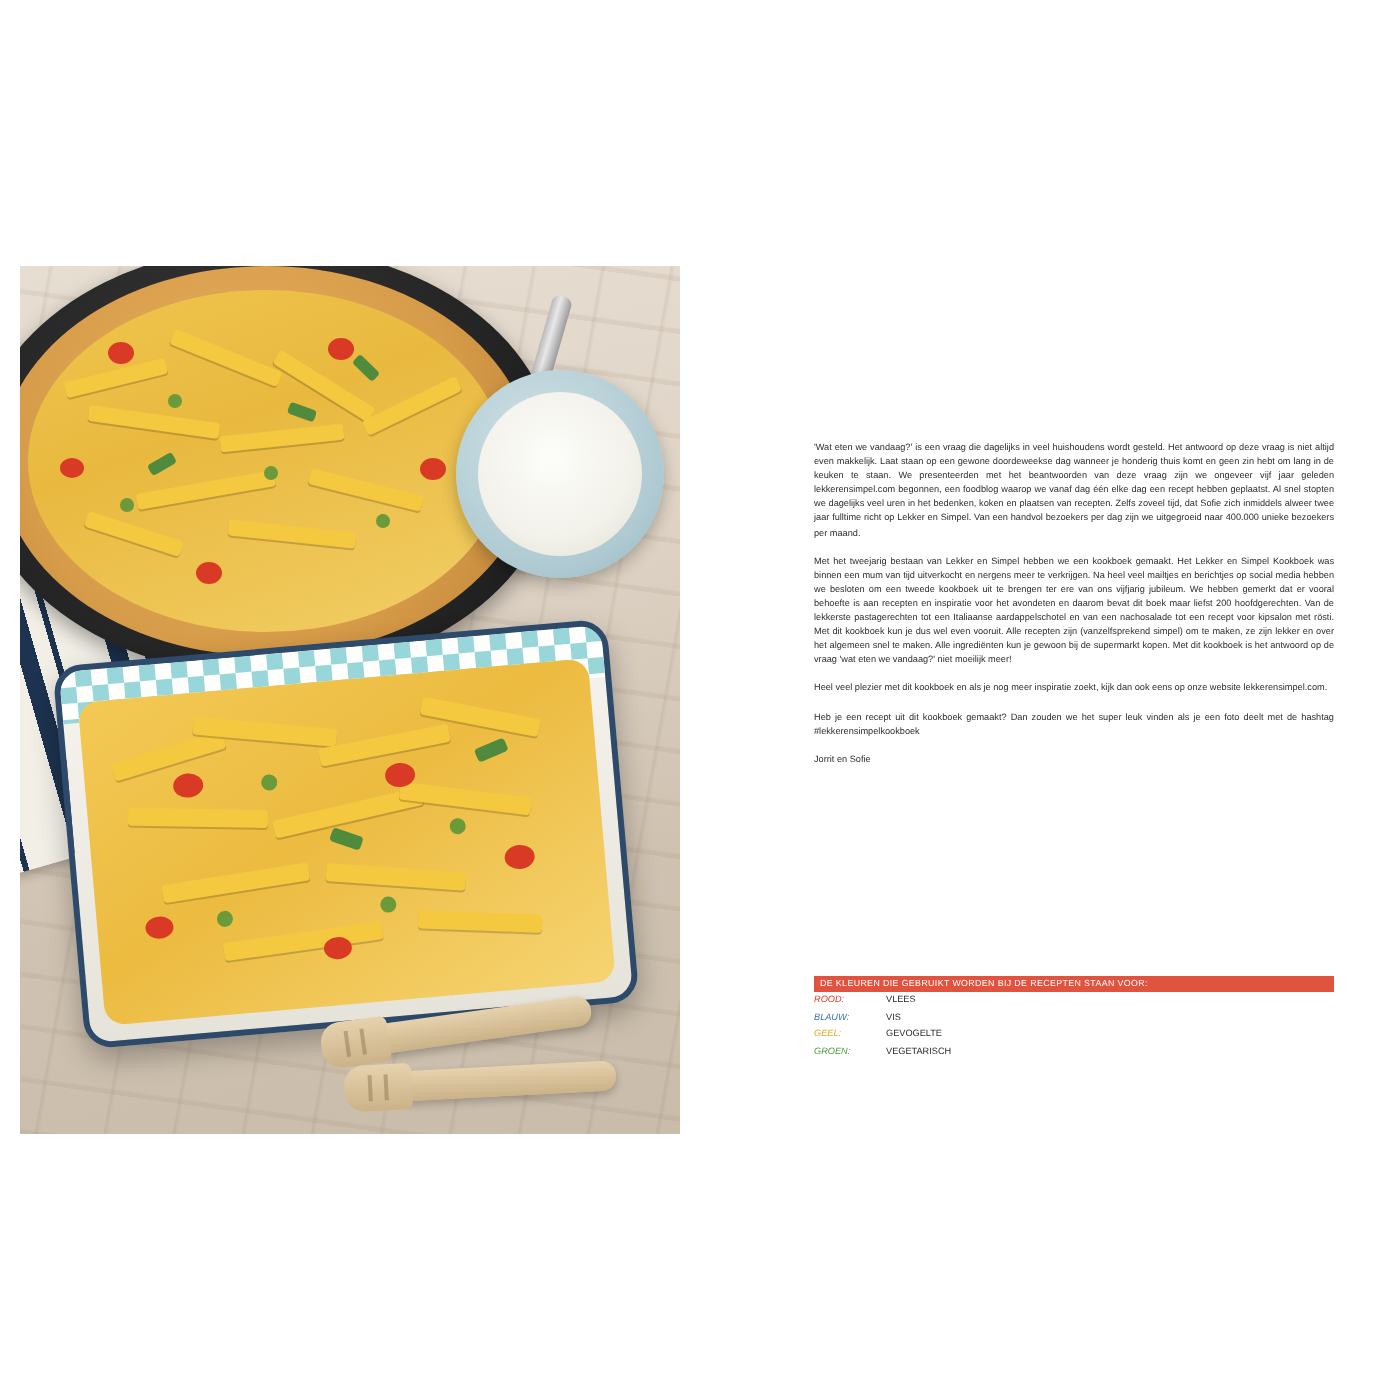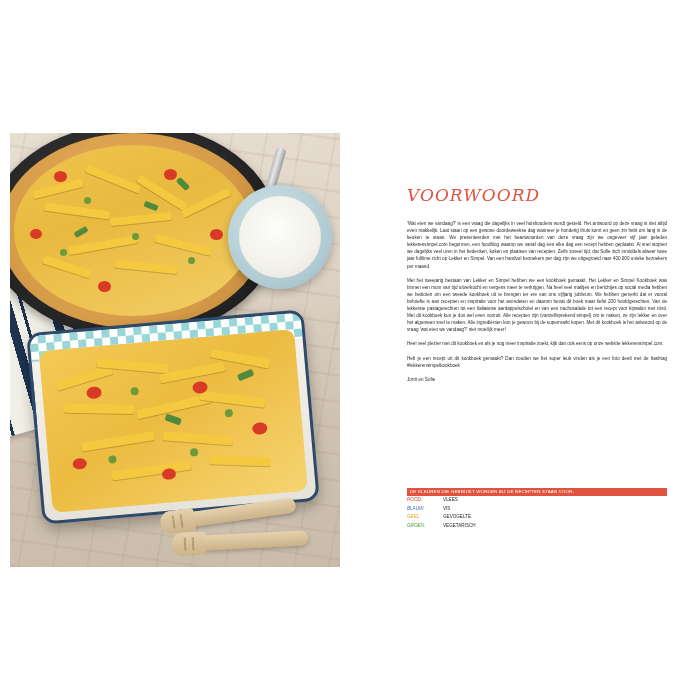--- a/index.html
+++ b/index.html
@@ -340,21 +340,20 @@
     <div class="fork" style="left:176px;top:372px;transform:rotate(-8deg);">
       <div class="fork-head"></div>
     </div>
     <div class="fork" style="left:188px;top:400px;transform:rotate(-3deg);">
       <div class="fork-head"></div>
     </div>
   </div>
 
   <div class="text-page">
 
-    <div class="voorwoord-title">VOORWOORD</div>
 
     <div class="body-copy">
       <p>'Wat eten we vandaag?' is een vraag die dagelijks in veel huishoudens wordt gesteld. Het antwoord op deze vraag is niet altijd even makkelijk. Laat staan op een gewone doordeweekse dag wanneer je honderig thuis komt en geen zin hebt om lang in de keuken te staan. We presenteerden met het beantwoorden van deze vraag zijn we ongeveer vijf jaar geleden lekkerensimpel.com begonnen, een foodblog waarop we vanaf dag één elke dag een recept hebben geplaatst. Al snel stopten we dagelijks veel uren in het bedenken, koken en plaatsen van recepten. Zelfs zoveel tijd, dat Sofie zich inmiddels alweer twee jaar fulltime richt op Lekker en Simpel. Van een handvol bezoekers per dag zijn we uitgegroeid naar 400.000 unieke bezoekers per maand.</p>
       <p>Met het tweejarig bestaan van Lekker en Simpel hebben we een kookboek gemaakt. Het Lekker en Simpel Kookboek was binnen een mum van tijd uitverkocht en nergens meer te verkrijgen. Na heel veel mailtjes en berichtjes op social media hebben we besloten om een tweede kookboek uit te brengen ter ere van ons vijfjarig jubileum. We hebben gemerkt dat er vooral behoefte is aan recepten en inspiratie voor het avondeten en daarom bevat dit boek maar liefst 200 hoofdgerechten. Van de lekkerste pastagerechten tot een Italiaanse aardappelschotel en van een nachosalade tot een recept voor kipsalon met rösti. Met dit kookboek kun je dus wel even vooruit. Alle recepten zijn (vanzelfsprekend simpel) om te maken, ze zijn lekker en over het algemeen snel te maken. Alle ingrediënten kun je gewoon bij de supermarkt kopen. Met dit kookboek is het antwoord op de vraag 'wat eten we vandaag?' niet moeilijk meer!</p>
       <p>Heel veel plezier met dit kookboek en als je nog meer inspiratie zoekt, kijk dan ook eens op onze website lekkerensimpel.com.</p>
       <p>Heb je een recept uit dit kookboek gemaakt? Dan zouden we het super leuk vinden als je een foto deelt met de hashtag #lekkerensimpelkookboek</p>
       <p class="signature">Jorrit en Sofie</p>
     </div>
 
     <div class="legend">

